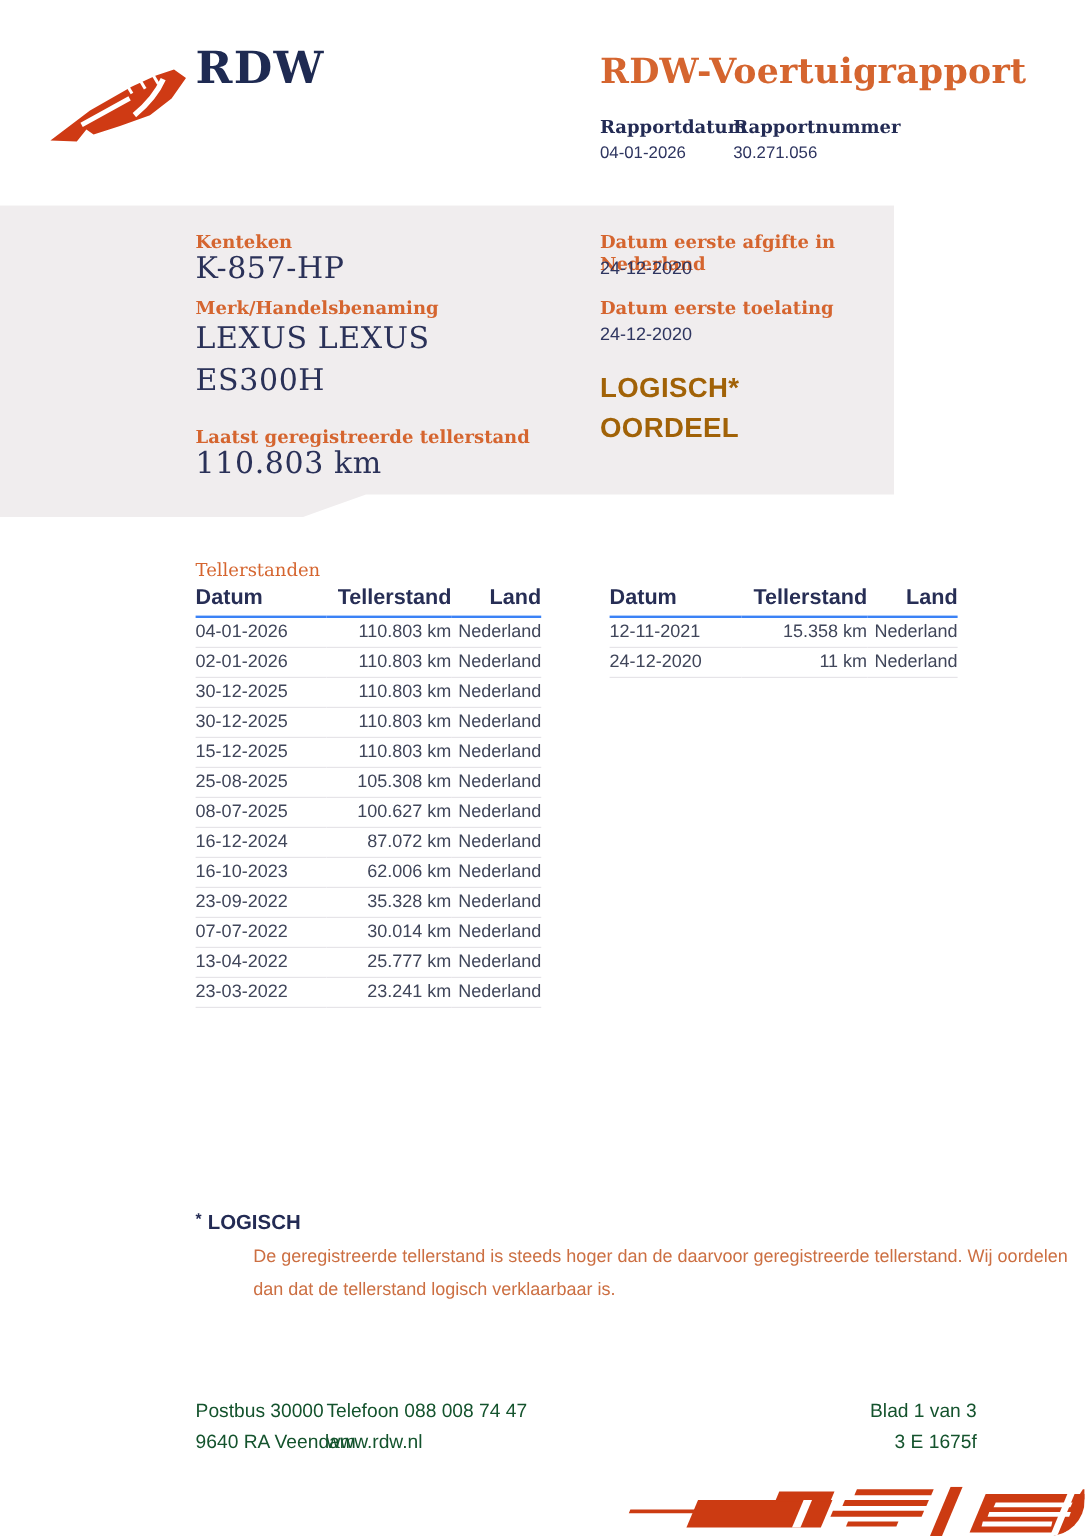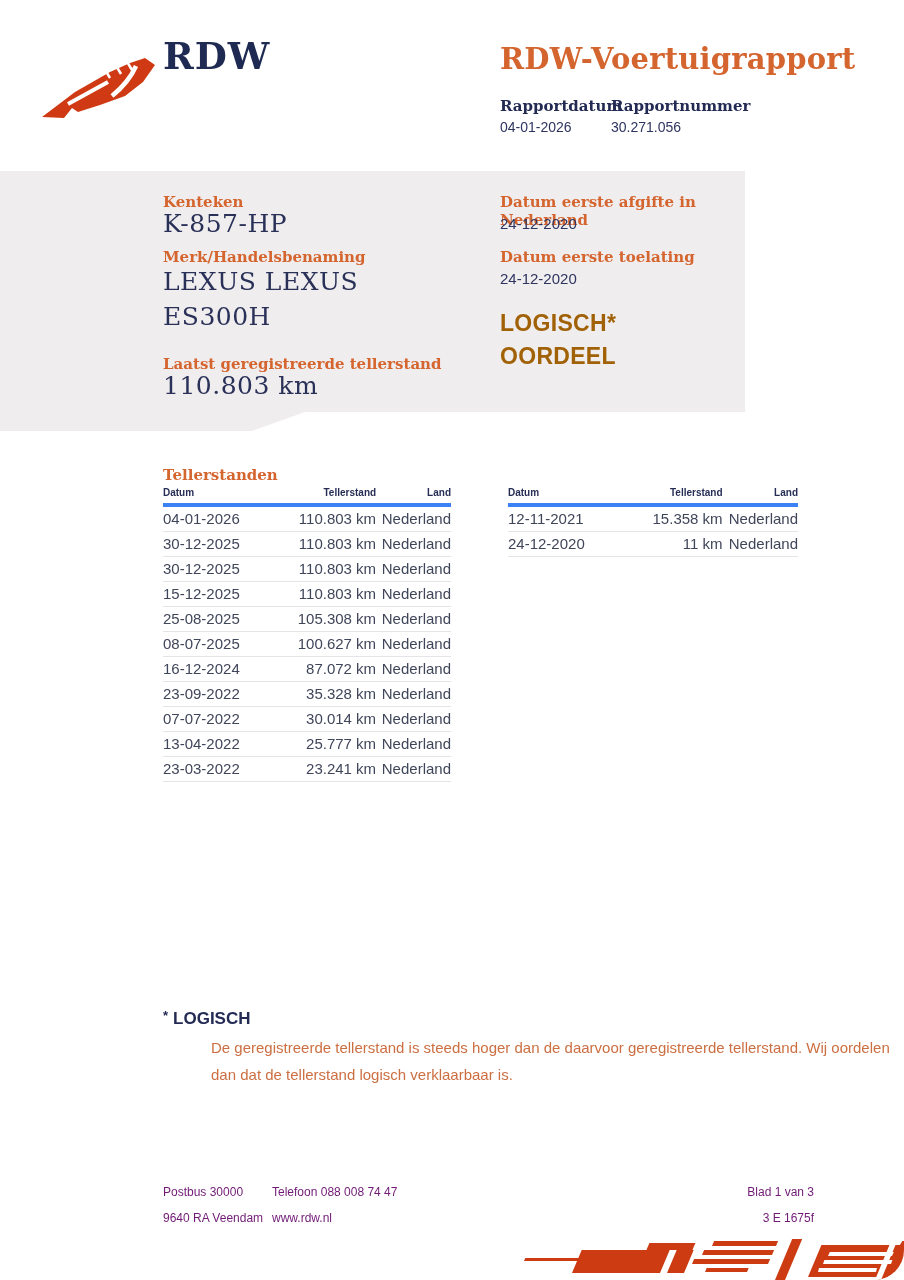--- a/index.html
+++ b/index.html
@@ -40,40 +40,40 @@
   .nap{left:676px;top:308px;width:92px;height:48px;}
   .nap-yellow{position:absolute;left:9px;top:15px;width:72px;height:27px;background:#f0c12f;}
   .nap-tile{
     position:absolute;width:22px;height:22px;background:#101010;color:#ffffff;
     display:flex;align-items:center;justify-content:center;
     font-weight:bold;font-size:15px;font-family:"Liberation Sans",sans-serif;
   }
   .nap-tile.check{background:#ffffff;color:#2ba14a;border:1px solid #15161a;font-size:17px;}
   
   .section-title{
-    font-family:"DejaVu Serif",serif;font-weight:bold;font-size:15px;color:#d5652f;
+    font-family:"DejaVu Serif",serif;font-weight:normal;font-size:15px;color:#d5652f;
   }
   table.km{border-collapse:collapse;table-layout:fixed;}
   table.km th{
-    font-size:10px;font-weight:bold;color:#272e55;padding:0 0 5px 0;
-    border-bottom:4px solid #3b82f6;text-align:left;
+    font-size:18px;font-weight:bold;color:#272e55;padding:0 0 5px 0;
+    border-bottom:2px solid #3b82f6;text-align:left;
   }
   table.km td{
     font-size:15px;color:#40465a;padding:3px 0 4px 0;line-height:17px;
     border-bottom:1px solid #e6e4e8;
   }
   table.km .c0{width:38%;text-align:left;}
   table.km .c1{width:36%;text-align:right;}
   table.km .c2{width:26%;text-align:right;}
   
   .note-title{font-weight:bold;font-size:17px;color:#232b54;}
   .note-asterisk{font-size:13px;font-weight:bold;color:#232b54;vertical-align:4px;margin-right:5px;}
   .note-body{font-size:15px;line-height:27px;color:#cc6f42;margin-left:48px;}
   
-  .foot{font-size:12px;color:#701a75;margin-top:17px;}
+  .foot{font-size:16px;color:#14532d;}
   .foot-right{text-align:center;}
 </style>
 </head>
 <body>
 
 <div class="page">
 
   <svg class="abs" style="left:30px;top:40px" width="130" height="85" viewBox="0 0 130 85">
     <polygon fill="#cf3a14" points="12,77 45,52 80,32 100,23 115,18 125,25 113,42 95,56 70,65 48,72 42,68 34,78"></polygon>
     <line x1="38" y1="64" x2="78" y2="42" stroke="#ffffff" stroke-width="4"></line>
@@ -133,20 +133,25 @@
         <th class="c2">Land</th>
       </tr>
     </thead>
     <tbody>
         <tr>
           <td class="c0">04-01-2026</td>
           <td class="c1">110.803 km</td>
           <td class="c2">Nederland</td>
         </tr>
         <tr>
+          <td class="c0">02-01-2026</td>
+          <td class="c1">110.803 km</td>
+          <td class="c2">Nederland</td>
+        </tr>
+        <tr>
           <td class="c0">30-12-2025</td>
           <td class="c1">110.803 km</td>
           <td class="c2">Nederland</td>
         </tr>
         <tr>
           <td class="c0">30-12-2025</td>
           <td class="c1">110.803 km</td>
           <td class="c2">Nederland</td>
         </tr>
         <tr>
@@ -160,20 +165,25 @@
           <td class="c2">Nederland</td>
         </tr>
         <tr>
           <td class="c0">08-07-2025</td>
           <td class="c1">100.627 km</td>
           <td class="c2">Nederland</td>
         </tr>
         <tr>
           <td class="c0">16-12-2024</td>
           <td class="c1">87.072 km</td>
+          <td class="c2">Nederland</td>
+        </tr>
+        <tr>
+          <td class="c0">16-10-2023</td>
+          <td class="c1">62.006 km</td>
           <td class="c2">Nederland</td>
         </tr>
         <tr>
           <td class="c0">23-09-2022</td>
           <td class="c1">35.328 km</td>
           <td class="c2">Nederland</td>
         </tr>
         <tr>
           <td class="c0">07-07-2022</td>
           <td class="c1">30.014 km</td>

